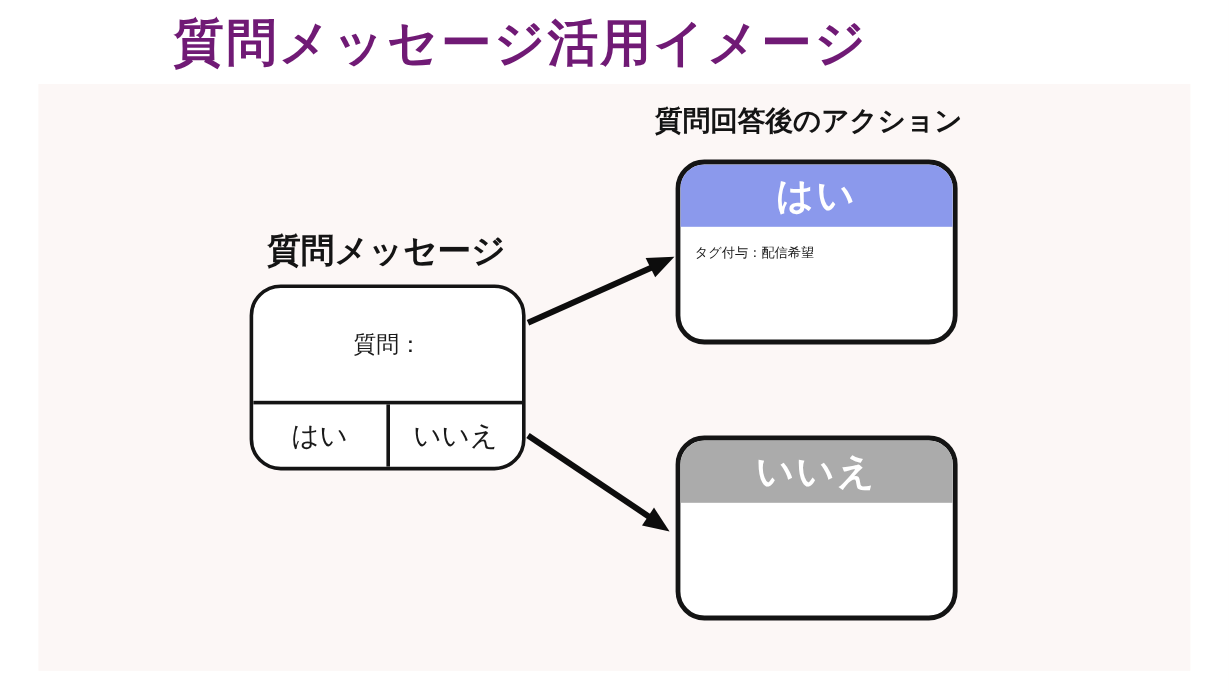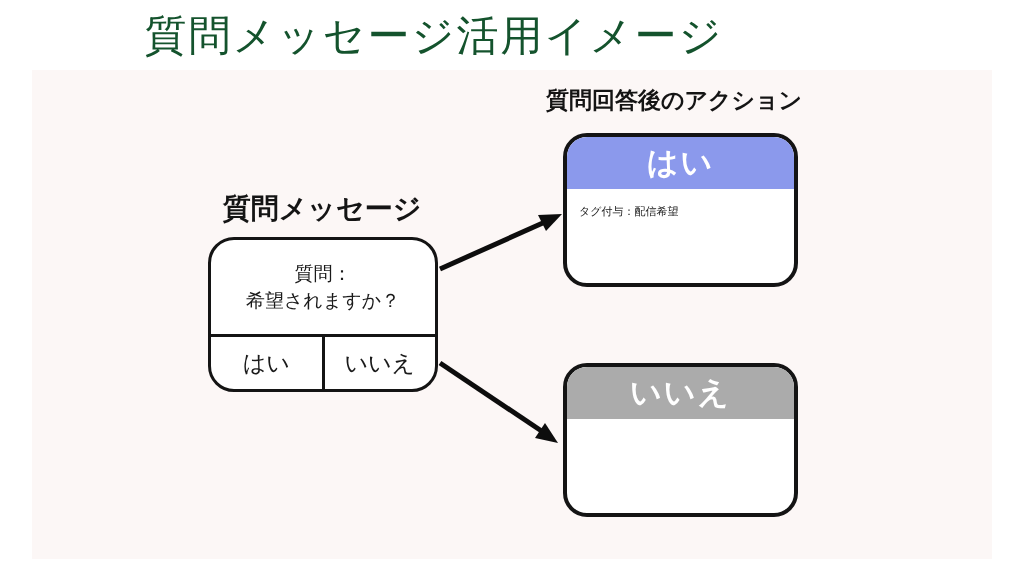--- a/index.html
+++ b/index.html
@@ -17,23 +17,23 @@
     width: 960px; height: 489px;
     background: #fcf7f6;
   }
   .title {
     position: absolute;
     top: 8px; left: 0;
     width: 868px;
     margin: 0;
     text-align: center;
     font-size: 42px;
-    font-weight: 400;
+    font-weight: 700;
     letter-spacing: 2px;
-    color: #14532d;
+    color: #701a75;
   }
   .col-label {
     position: absolute;
     white-space: nowrap;
     transform: translateX(-50%);
     font-weight: 700;
     color: #141414;
   }
   .actions-label { left: 674px; top: 85px; font-size: 23px; }
   .message-label { left: 322px; top: 190px; font-size: 28px; }
@@ -129,21 +129,20 @@
     <polygon points="558,443 535,438 545,423" fill="#0d0d0d"></polygon>
   </g>
 </svg>
 
 <div class="col-label actions-label">質問回答後のアクション</div>
 <div class="col-label message-label">質問メッセージ</div>
 
 <div class="question-box">
   <div class="question-text">
     <span>質問：</span>
-    <span>希望されますか？</span>
   </div>
   <div class="answer-row">
     <div class="answer-cell">はい</div>
     <div class="answer-cell">いいえ</div>
   </div>
 </div>
 
 <div class="action-box yes">
   <div class="action-header" style="background: rgb(139, 153, 236);">はい</div>
   <div class="action-body">

